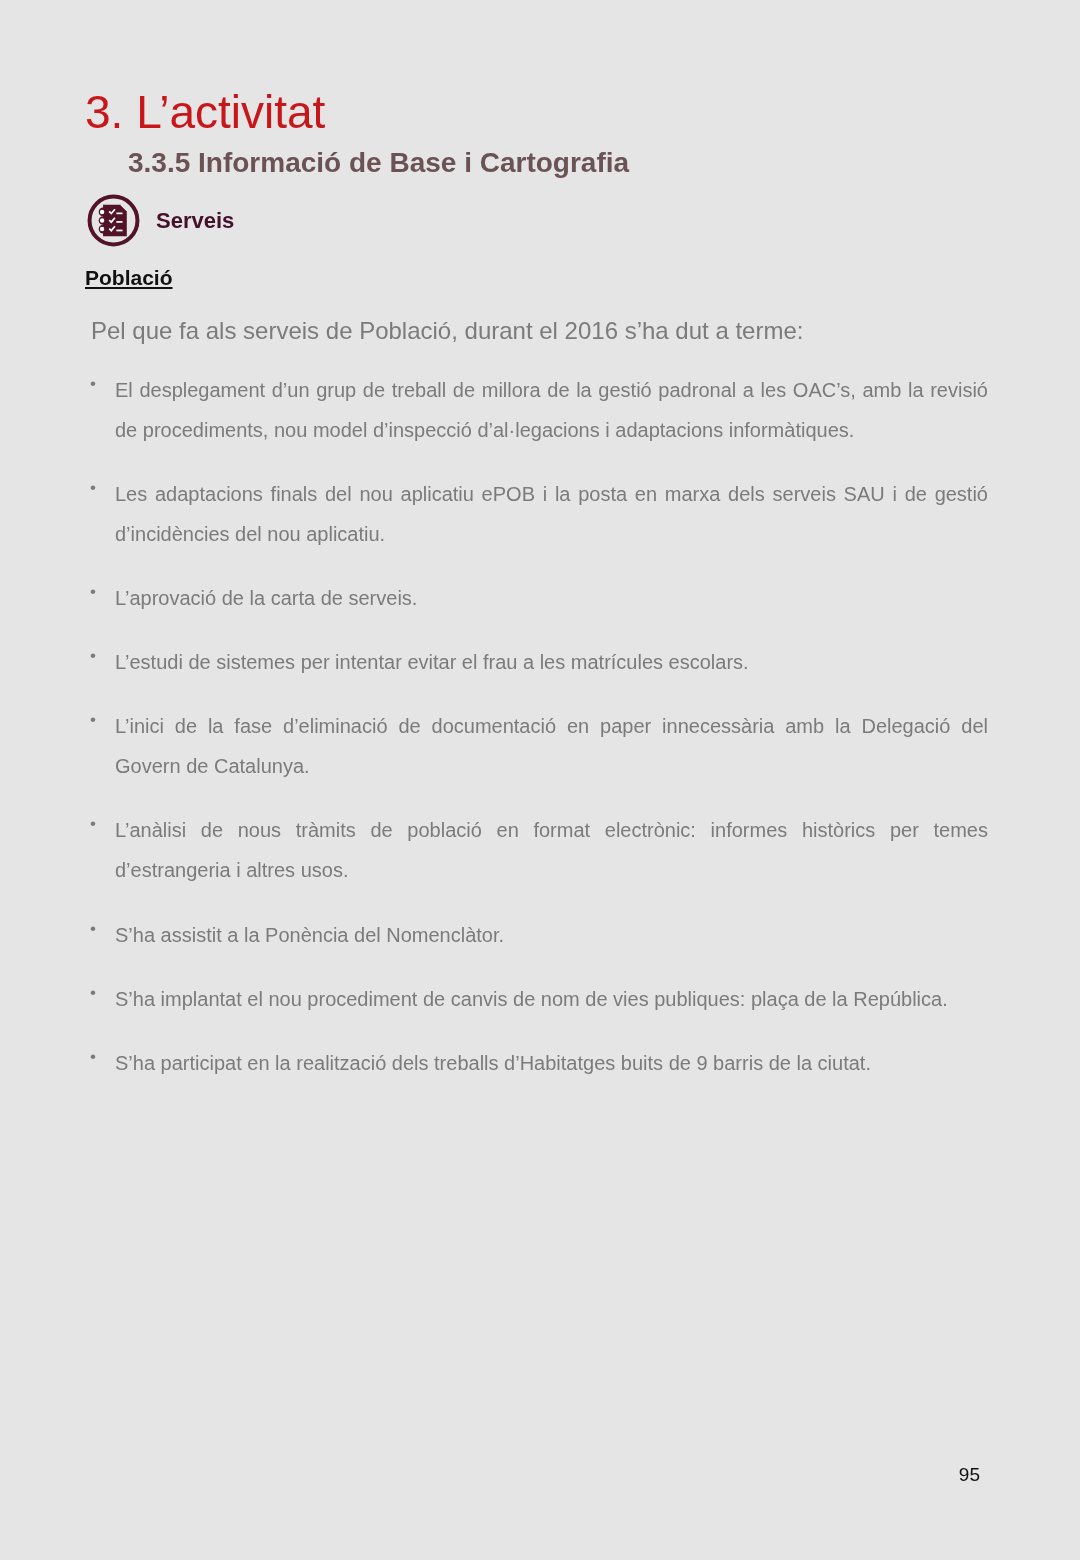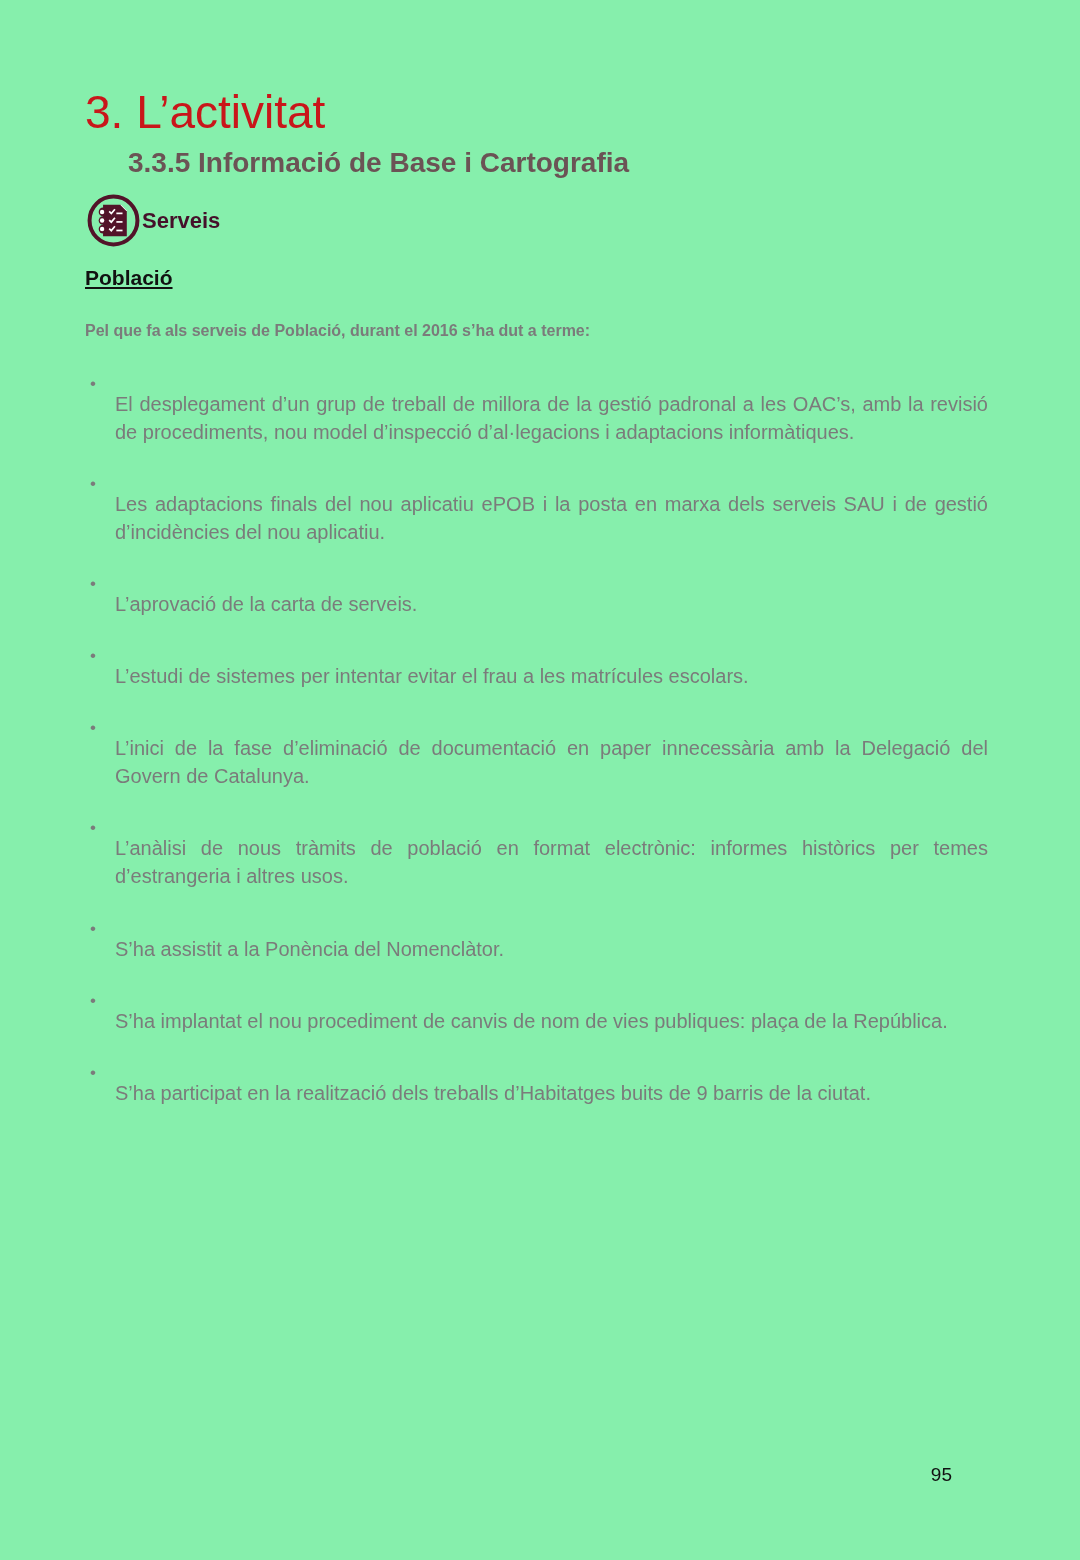--- a/index.html
+++ b/index.html
@@ -1,20 +1,20 @@
 <!DOCTYPE html>
 <html><head>
 <meta charset="utf-8">
 <style>
   html, body { margin: 0; padding: 0; background: #ffffff; }
   .page {
     position: relative;
     width: 1080px;
     height: 1560px;
-    background: #86efac;
+    background: #e5e5e5;
     font-family: "Liberation Sans", "DejaVu Sans", sans-serif;
     overflow: hidden;
   }
   .content {
     padding: 86px 92px 0 85px;
   }
   .h1 {
     font-size: 46px;
     line-height: 1.15;
     font-weight: 400;
@@ -32,43 +32,43 @@
     font-size: 28px;
     line-height: 1.2;
     font-weight: 700;
     color: #6B5355;
     margin: 7px 0 0 43px;
   }
   .badge {
     display: flex;
     align-items: center;
     margin-top: 13px;
+    gap: 14px;
   }
   .badge .icon-wrap { width: 57px; height: 57px; flex: 0 0 auto; }
   .badge-label {
     font-size: 22px;
     font-weight: 700;
     color: #45102A;
   }
   .sec-title {
     font-size: 21px;
     font-weight: 700;
     color: #111111;
     margin: 17px 0 0 0;
     text-decoration: underline;
   }
   .sec-title.second {
     margin-top: 72px;
   }
   .intro {
-    font-size: 16px;
+    font-size: 24px;
     color: #7B7B7B;
     line-height: 28px;
-    margin: 27px 0 0 0;
-    font-weight: bold;
+    margin: 27px 0 0 6px;
   }
   ul.bullets {
     list-style: none;
     margin: 25px 0 0 0;
     padding: 0;
   }
   ul.bullets li {
     display: flex;
     margin: 0 0 24px 0;
   }
@@ -77,29 +77,28 @@
     width: 30px;
     font-size: 17px;
     line-height: 28px;
     color: #7B7B7B;
     padding-left: 5px;
     box-sizing: border-box;
   }
   ul.bullets .btext {
     flex: 1;
     font-size: 20px;
-    line-height: 28px;
+    line-height: 40px;
     color: #7B7B7B;
     text-align: justify;
-    margin-top: 20px;
   }
   .page-number {
     position: absolute;
     top: 1464px;
-    right: 128px;
+    right: 100px;
     font-size: 19px;
     color: #111111;
   }
 </style>
 </head>
 <body>
 
 <div class="page">
   <div class="content">
 

